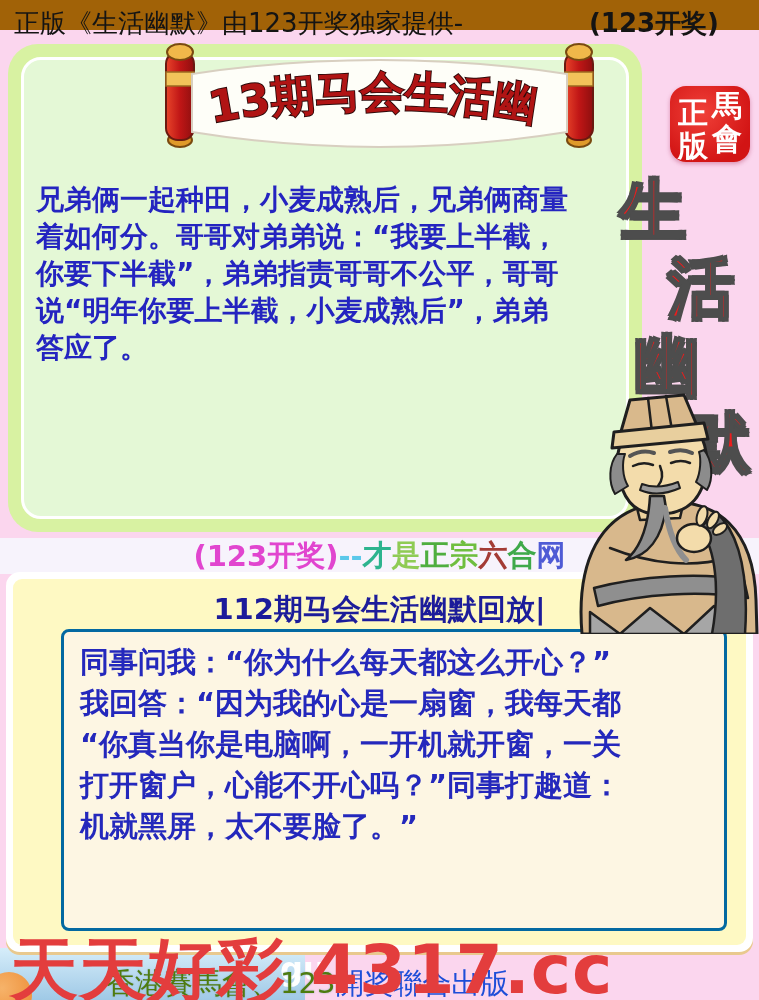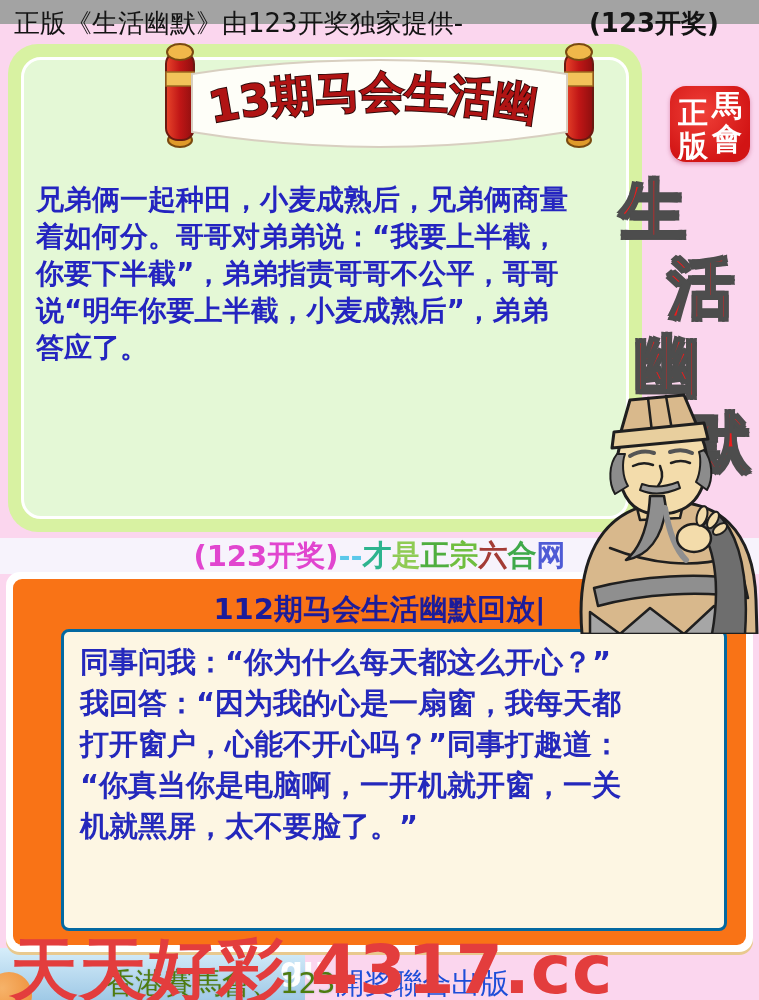--- a/index.html
+++ b/index.html
@@ -1,20 +1,20 @@
 <!DOCTYPE html>
 <html><head>
 <meta charset="utf-8">
 <style>
   html,body{margin:0;padding:0;}
   body{width:759px;height:1000px;position:relative;overflow:hidden;
        background:#fbd6ee;font-family:"DejaVu Sans",sans-serif;}
 
   
-  .header{position:absolute;left:0;top:0;width:759px;height:24px;background:#a3a3a3;z-index:2;}
+  .header{position:absolute;left:0;top:0;width:759px;height:30px;background:#a16207;z-index:2;}
   .header .hleft{position:absolute;left:14px;top:6px;font-size:26px;color:#141414;white-space:nowrap;}
   .header .hright{position:absolute;right:40px;top:6px;font-size:26px;color:#141414;white-space:nowrap;font-weight:bold;}
 
   
   .box1{position:absolute;left:8px;top:44px;width:634px;height:488px;
         background:#d8f2a2;border-radius:30px;z-index:1;}
   .box1-inner{position:absolute;left:13px;top:13px;right:13px;bottom:13px;
         background:#e4f8d6;border:3px solid #ffffff;border-radius:20px;}
   .joke1{position:absolute;left:28px;top:116px;width:578px;
          font-size:28px;font-weight:bold;color:#2424c0;line-height:37px;white-space:nowrap;margin-top:21px;}
@@ -45,21 +45,21 @@
 
   
   .separator{position:absolute;left:0;top:538px;width:759px;height:36px;background:#f7f3fc;
          z-index:2;display:flex;justify-content:center;align-items:center;
          font-size:29px;font-weight:bold;white-space:nowrap;}
   .separator .schar{display:inline-block;}
 
   
   .box2{position:absolute;left:6px;top:572px;width:747px;height:380px;background:#ffffff;
         border-radius:14px;z-index:3;box-shadow:0 3px 0 #e9c98e;}
-  .box2-tan{position:absolute;left:7px;top:7px;right:7px;bottom:7px;background:#f97316;border-radius:9px;}
+  .box2-tan{position:absolute;left:7px;top:7px;right:7px;bottom:7px;background:#fef9c3;border-radius:9px;}
   .box2-title{text-align:center;margin-top:11px;font-size:29px;font-weight:bold;color:#1c1c9a;}
   .box2-panel{position:absolute;left:48px;top:50px;width:660px;height:296px;
         background:#fdf6e3;border:3px solid #0369a1;border-radius:8px;}
   .joke2{position:absolute;left:16px;top:10px;width:620px;
         font-size:29px;font-weight:bold;color:#2428bc;line-height:41px;white-space:nowrap;}
 
   
   .bluebox{position:absolute;left:0;top:948px;width:305px;height:52px;z-index:1;
         background:linear-gradient(180deg,#d6edfa,#9fc9e6);}
   .orange-circle{position:absolute;left:-14px;top:972px;width:46px;height:46px;border-radius:50%;
@@ -181,22 +181,22 @@
     <span class="schar" style="color: rgb(79, 91, 213);">网</span>
   </div>
 
 <div class="box2">
   <div class="box2-tan">
     <div class="box2-title">112期马会生活幽默回放|</div>
     <div class="box2-panel">
       <div class="joke2">
           <div class="jline">同事问我：“你为什么每天都这么开心？”</div>
           <div class="jline">我回答：“因为我的心是一扇窗，我每天都</div>
+          <div class="jline">“你真当你是电脑啊，一开机就开窗，一关</div>
           <div class="jline">打开窗户，心能不开心吗？”同事打趣道：</div>
-          <div class="jline">“你真当你是电脑啊，一开机就开窗，一关</div>
           <div class="jline">机就黑屏，太不要脸了。”</div>
         </div>
     </div>
   </div>
 </div>
 
 <div class="bluebox"></div>
 <div class="orange-circle"></div>
 <span class="logo-gu">gu</span>
 <div class="publisher">

